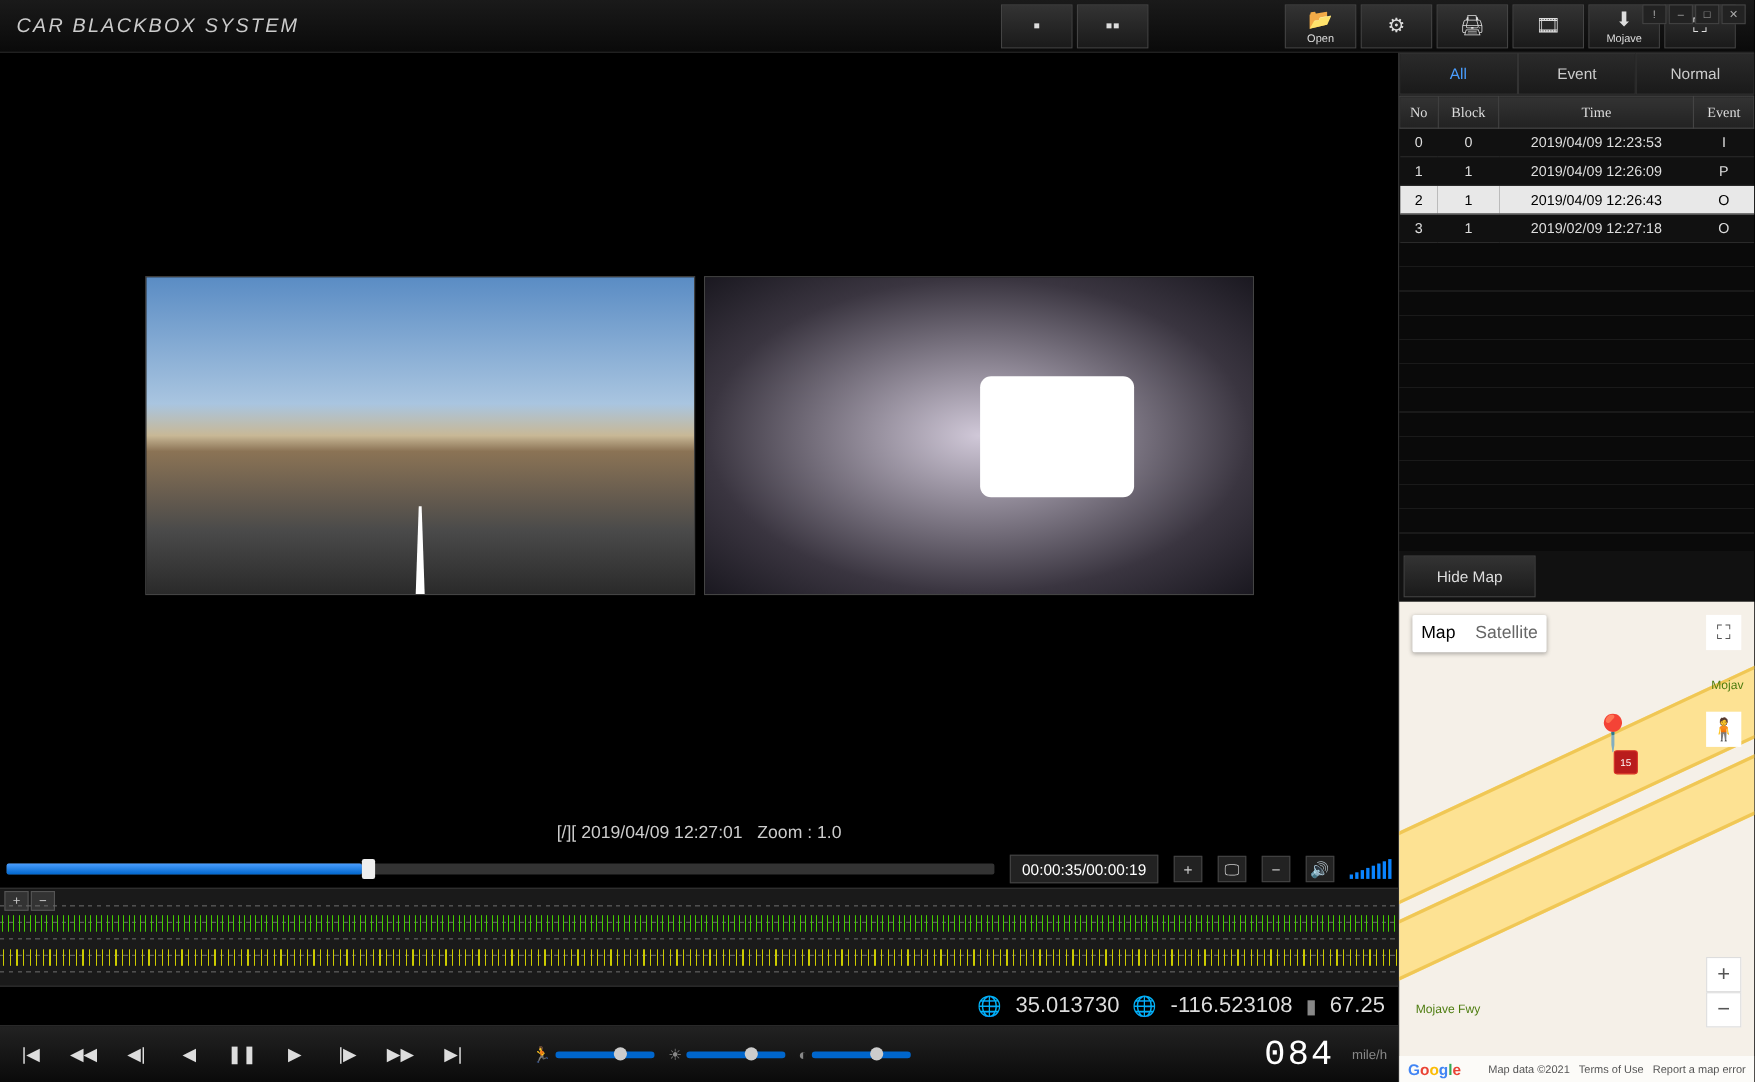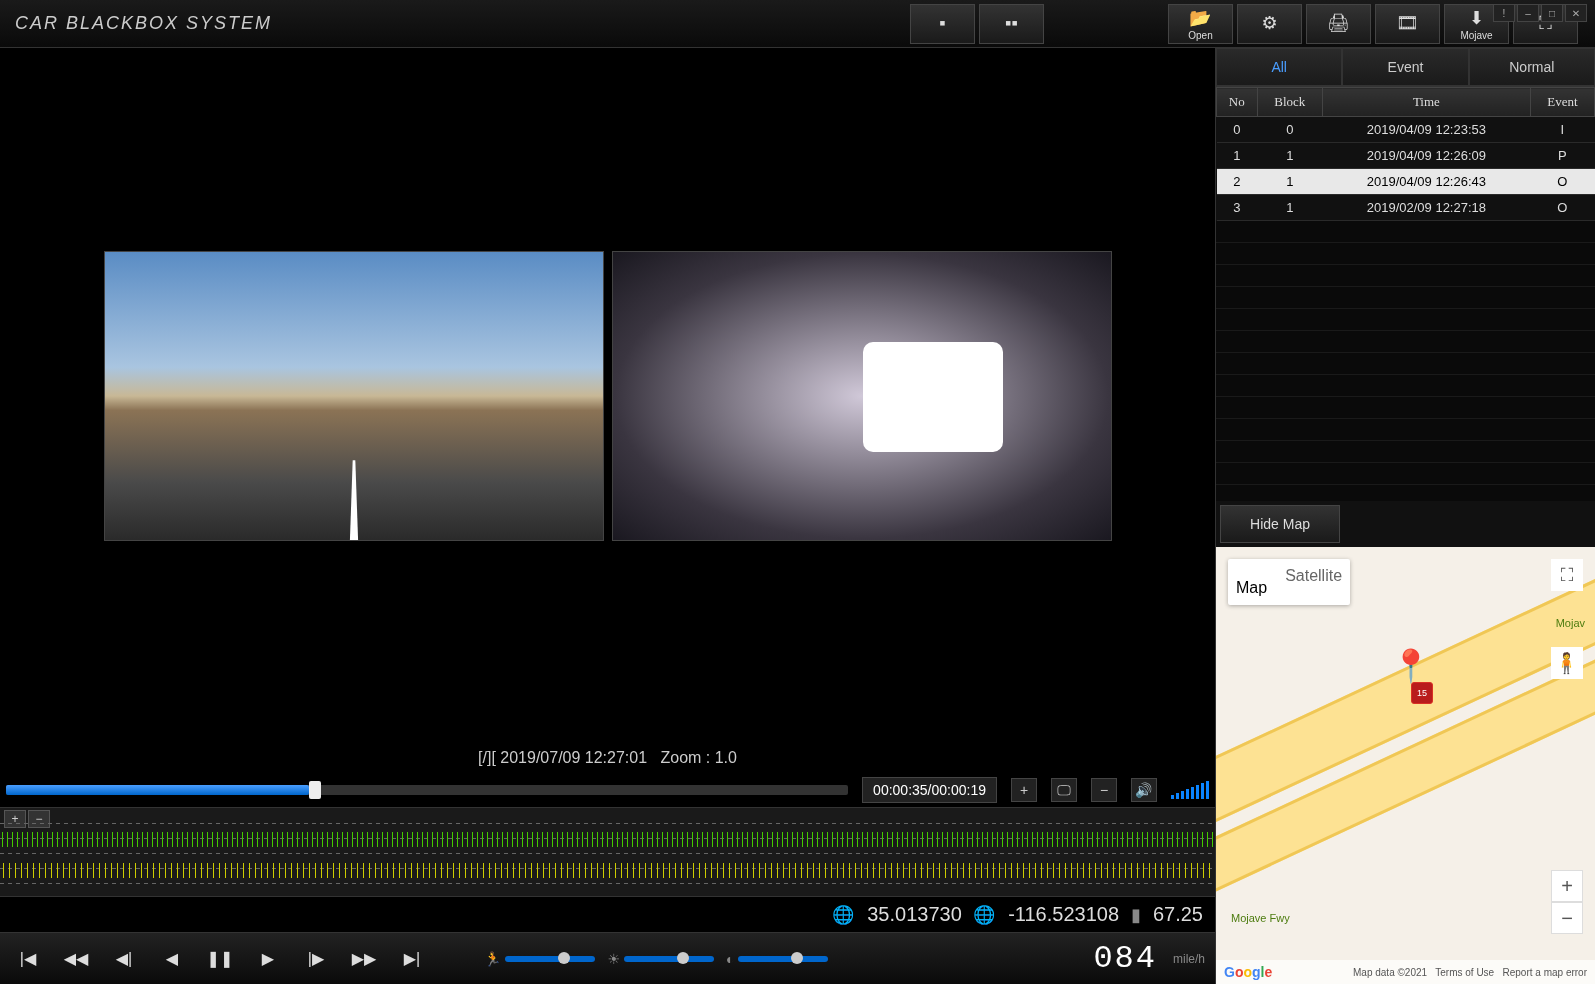--- a/index.html
+++ b/index.html
@@ -8,21 +8,21 @@
 .titlebar { height: 48px; background: linear-gradient(#1a1a1a,#0a0a0a); display: flex; align-items: center; padding: 0 15px; border-bottom: 1px solid #333; }
 .app-title { font-size: 18px; letter-spacing: 2px; color: #ccc; font-style: italic; font-weight: 300; }
 .titlebar-spacer { flex: 1; }
 .titlebar-btn { width: 65px; height: 40px; background: linear-gradient(#333,#1a1a1a); border: 1px solid #444; margin: 0 2px; display: flex; flex-direction: column; align-items: center; justify-content: center; cursor: pointer; font-size: 10px; color: #ddd; }
 .titlebar-btn .ico { font-size: 18px; margin-bottom: 1px; }
 .window-controls { position: absolute; right: 8px; top: 4px; display: flex; gap: 2px; }
 .winctl { width: 22px; height: 18px; background: #222; border: 1px solid #444; color: #aaa; font-size: 10px; display: flex; align-items: center; justify-content: center; cursor: pointer; }
 
 .main { display: flex; height: calc(100% - 48px); }
 .left { flex: 1; display: flex; flex-direction: column; background: #000; }
-.right { width: 380px; background: #111; border-left: 1px solid #333; display: flex; flex-direction: column; }
+.right { width: 324px; background: #111; border-left: 1px solid #333; display: flex; flex-direction: column; }
 
 .video-area { flex: 1; display: flex; align-items: center; justify-content: center; gap: 8px; padding: 4px; }
 .video-box { width: 500px; height: 290px; background: #222; border: 1px solid #444; position: relative; overflow: hidden; }
 .front-cam { background: linear-gradient(to bottom, #5a8cc4 0%, #a9c5e0 40%, #c8b896 50%, #8b7355 55%, #4a4a4a 80%, #2a2a2a 100%); }
 .road-lane { position: absolute; bottom: 0; left: 50%; width: 4px; height: 120px; background: #fff; transform: translateX(-50%) perspective(100px) rotateX(60deg); }
 .rear-cam { background: radial-gradient(ellipse at center,#d0c8d8 0%,#3a3540 70%,#1a1820 100%); position: relative; }
 .face-block { position: absolute; width: 140px; height: 110px; background: #fff; border-radius: 10px; top: 90px; left: 250px; }
 
 .status-line { text-align: center; padding: 6px; font-size: 16px; color: #ccc; }
 
@@ -64,21 +64,21 @@
 .event-table th { background: linear-gradient(#333,#222); padding: 6px 4px; border: 1px solid #444; font-weight: normal; color: #ddd; font-size: 13px; font-family: Liberation Serif, serif; }
 .event-table td { padding: 5px 4px; border-bottom: 1px solid #2a2a2a; color: #ddd; text-align: center; }
 .event-table tr.sel td { background: #e8e8e8; color: #000; }
 .empty-rows { height: 280px; background: repeating-linear-gradient(to bottom,#0a0a0a 0,#0a0a0a 21px,#1a1a1a 21px,#1a1a1a 22px); }
 
 .hide-map-btn { width: 120px; padding: 10px; background: linear-gradient(#333,#1a1a1a); border: 1px solid #444; color: #ddd; cursor: pointer; font-size: 14px; margin: 4px; }
 
 .map-area { flex: 1; background: #f5f0e8; position: relative; overflow: hidden; }
 .map-tabs { position: absolute; top: 12px; left: 12px; background: #fff; padding: 8px; display: flex; gap: 18px; border-radius: 2px; box-shadow: 0 1px 4px rgba(0,0,0,0.3); z-index: 5; }
 .map-tab { font-size: 16px; color: #666; cursor: pointer; }
-.map-tab.active { color: #000; font-weight: 500; margin-top: 12px; }
+.map-tab.active { color: #000; font-weight: 500; }
 .map-full { position: absolute; top: 12px; right: 12px; width: 32px; height: 32px; background: #fff; border: none; color: #555; font-size: 18px; z-index: 5; cursor: pointer; }
 .road { position: absolute; background: #fde293; border-top: 3px solid #f0c755; border-bottom: 3px solid #f0c755; }
 .road1 { width: 600px; height: 60px; transform: rotate(-25deg); top: 100px; left: -60px; }
 .road2 { width: 600px; height: 50px; transform: rotate(-25deg); top: 180px; left: -60px; }
 .road-label { position: absolute; color: #4d7c0f; font-size: 11px; }
 .map-pin { position: absolute; top: 100px; left: 175px; color: #d93025; font-size: 32px; z-index: 4; }
 .shield { position: absolute; top: 135px; left: 195px; width: 22px; height: 22px; background: #b91c1c; color: #fff; font-size: 9px; display: flex; align-items:center; justify-content:center; border-radius: 3px; z-index: 4; border: 1px solid #d93025; }
 .pegman { position: absolute; right: 12px; top: 100px; width: 32px; height: 32px; background: #fff; border: none; color: #f6ad01; font-size: 20px; z-index: 5; cursor: pointer;}
 .zoom-ctl { position: absolute; right: 12px; bottom: 50px; display: flex; flex-direction: column; z-index: 5; }
 .zoom-btn { width: 32px; height: 32px; background: #fff; border: 1px solid #ddd; color: #555; font-size: 20px; cursor: pointer; }
@@ -132,21 +132,21 @@
     <div class="video-area">
       <div class="video-box front-cam">
         <div class="road-lane"></div>
       </div>
       <div class="video-box rear-cam">
         <div class="face-block"></div>
       </div>
     </div>
 
     <div class="status-line">
-      <span>[/][</span> <span>2019/07/09 12:27:01</span>&nbsp;&nbsp;&nbsp;<span>Zoom : 1.0</span>
+      <span>[/][</span> <span>2019/04/09 12:27:01</span>&nbsp;&nbsp;&nbsp;<span>Zoom : 1.0</span>
     </div>
 
     <div class="timeline-row">
       <div class="progress-track">
         <div class="progress-fill"></div>
         <div class="progress-thumb"></div>
       </div>
       <div class="time-box">00:00:35/00:00:19</div>
       <div class="tl-btn">+</div>
       <div class="tl-btn">🖵</div>

